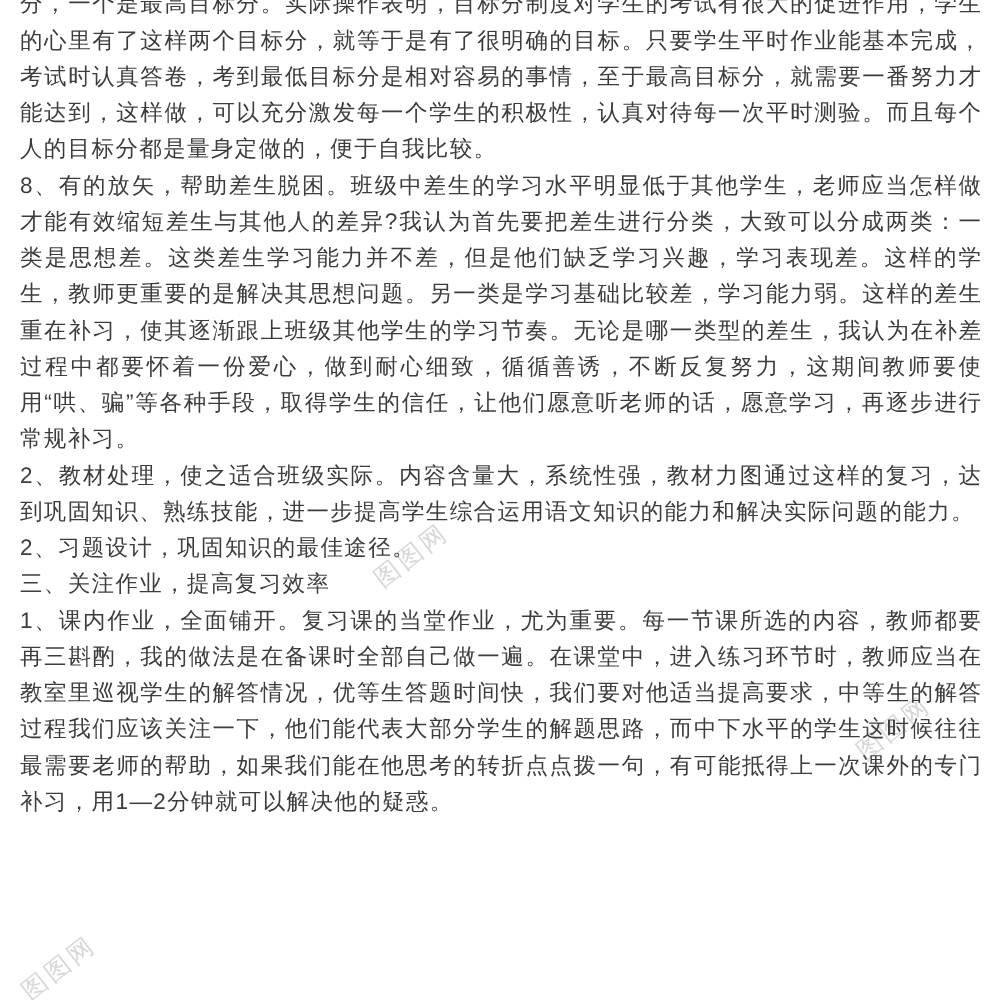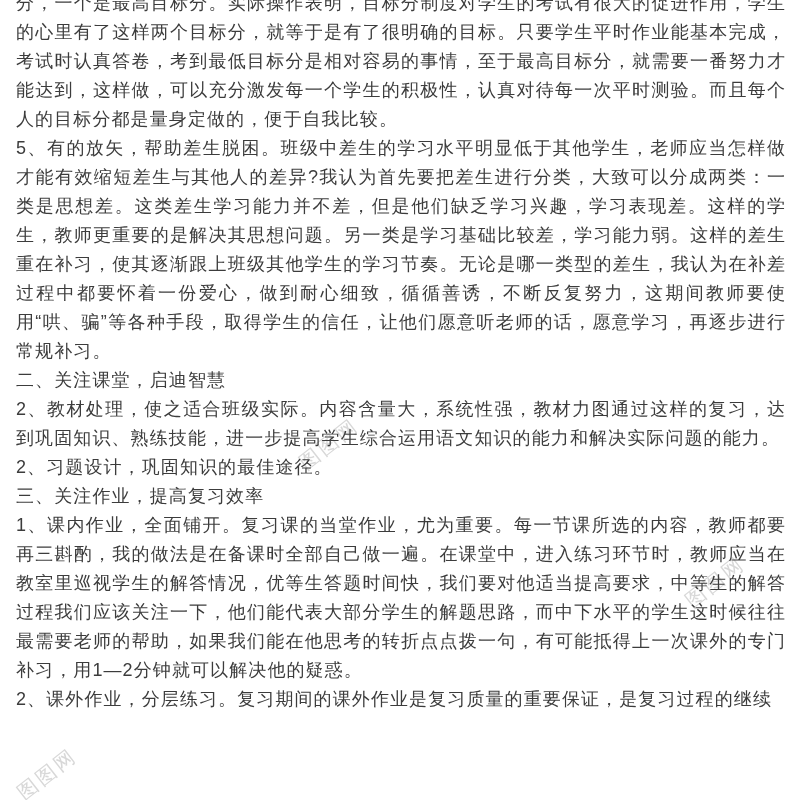--- a/index.html
+++ b/index.html
@@ -49,22 +49,20 @@
 <body>
 
 <div class="page">
 
   <div class="watermark wm1">图图网</div>
   <div class="watermark wm2">图图网</div>
   <div class="watermark wm3">图图网</div>
 
   <div class="content">
     <p>分，一个是最高目标分。实际操作表明，目标分制度对学生的考试有很大的促进作用，学生的心里有了这样两个目标分，就等于是有了很明确的目标。只要学生平时作业能基本完成，考试时认真答卷，考到最低目标分是相对容易的事情，至于最高目标分，就需要一番努力才能达到，这样做，可以充分激发每一个学生的积极性，认真对待每一次平时测验。而且每个人的目标分都是量身定做的，便于自我比较。</p>
-    <p>5、有的放矢，帮助差生脱困。班级中差生的学习水平明显低于其他学生，老师应当怎样做才能有效缩短差生与其他人的差异?我认为首先要把差生进行分类，大致可以分成两类：一类是思想差。这类差生学习能力并不差，但是他们缺乏学习兴趣，学习表现差。这样的学生，教师更重要的是解决其思想问题。另一类是学习基础比较差，学习能力弱。这样的差生重在补习，使其逐渐跟上班级其他学生的学习节奏。无论是哪一类型的差生，我认为在补差过程中都要怀着一份爱心，做到耐心细致，循循善诱，不断反复努力，这期间教师要使用“哄、骗”等各种手段，取得学生的信任，让他们愿意听老师的话，愿意学习，再逐步进行常规补习。</p>
-    <p>二、关注课堂，启迪智慧</p>
+    <p>8、有的放矢，帮助差生脱困。班级中差生的学习水平明显低于其他学生，老师应当怎样做才能有效缩短差生与其他人的差异?我认为首先要把差生进行分类，大致可以分成两类：一类是思想差。这类差生学习能力并不差，但是他们缺乏学习兴趣，学习表现差。这样的学生，教师更重要的是解决其思想问题。另一类是学习基础比较差，学习能力弱。这样的差生重在补习，使其逐渐跟上班级其他学生的学习节奏。无论是哪一类型的差生，我认为在补差过程中都要怀着一份爱心，做到耐心细致，循循善诱，不断反复努力，这期间教师要使用“哄、骗”等各种手段，取得学生的信任，让他们愿意听老师的话，愿意学习，再逐步进行常规补习。</p>
     <p>2、教材处理，使之适合班级实际。内容含量大，系统性强，教材力图通过这样的复习，达到巩固知识、熟练技能，进一步提高学生综合运用语文知识的能力和解决实际问题的能力。</p>
     <p>2、习题设计，巩固知识的最佳途径。</p>
     <p>三、关注作业，提高复习效率</p>
     <p>1、课内作业，全面铺开。复习课的当堂作业，尤为重要。每一节课所选的内容，教师都要再三斟酌，我的做法是在备课时全部自己做一遍。在课堂中，进入练习环节时，教师应当在教室里巡视学生的解答情况，优等生答题时间快，我们要对他适当提高要求，中等生的解答过程我们应该关注一下，他们能代表大部分学生的解题思路，而中下水平的学生这时候往往最需要老师的帮助，如果我们能在他思考的转折点点拨一句，有可能抵得上一次课外的专门补习，用1—2分钟就可以解决他的疑惑。</p>
-    <p>2、课外作业，分层练习。复习期间的课外作业是复习质量的重要保证，是复习过程的继续</p>
   </div>
 
 </div>
 
 </body></html>

